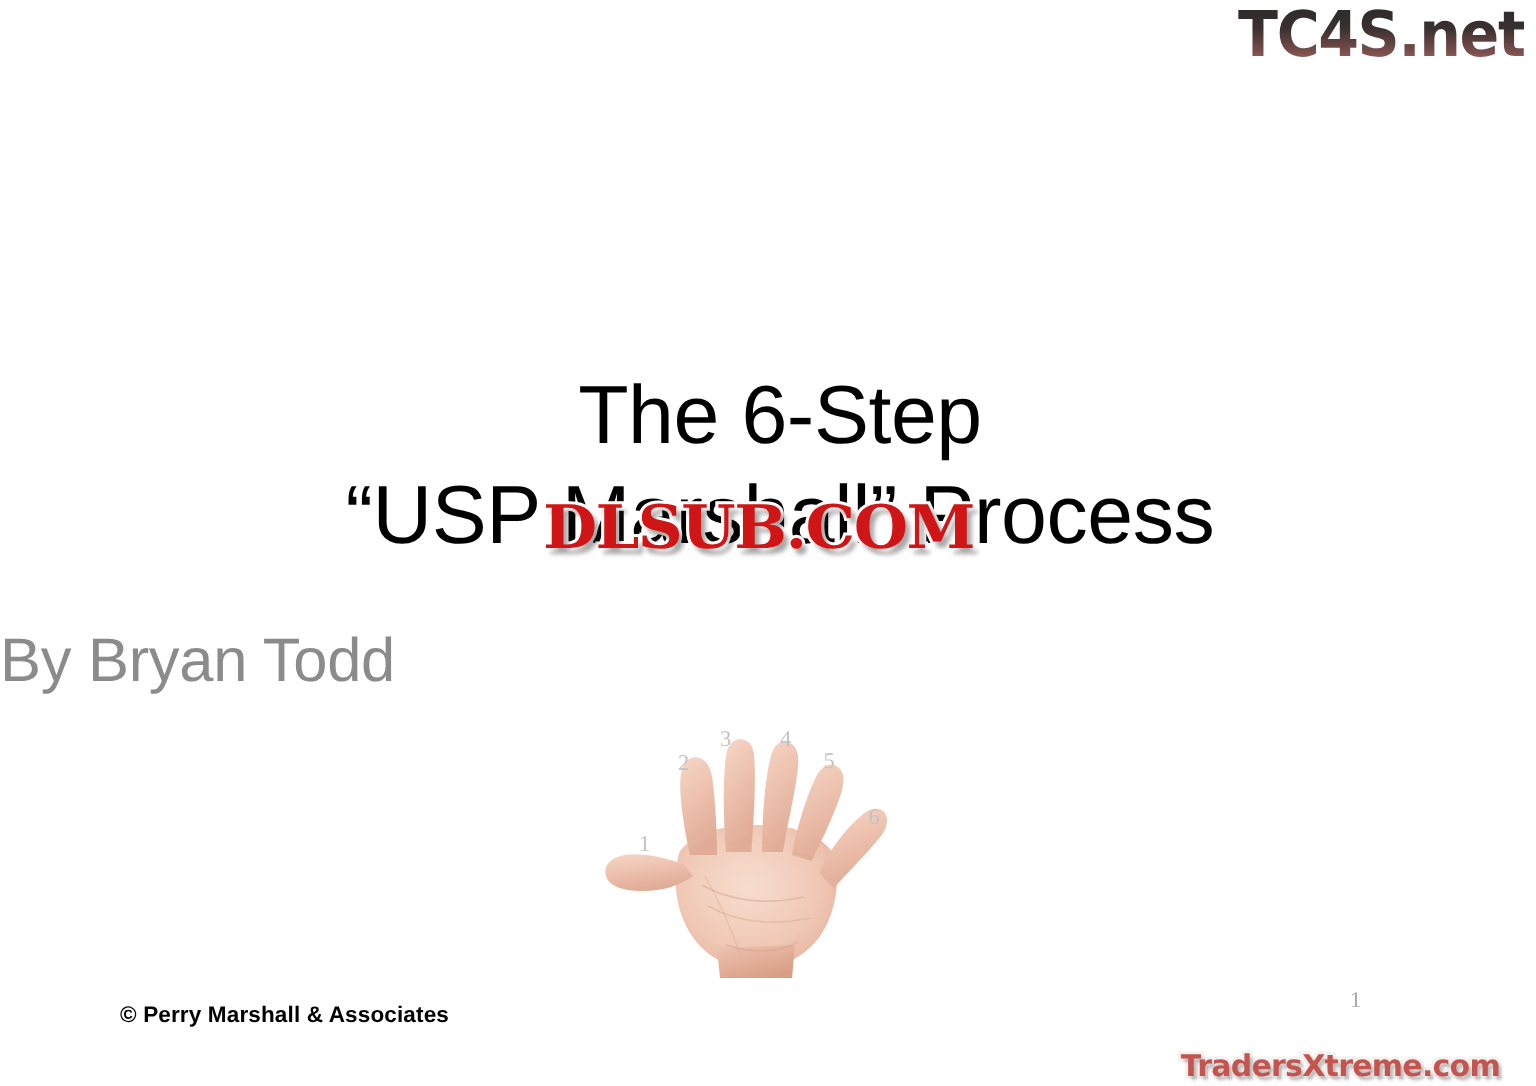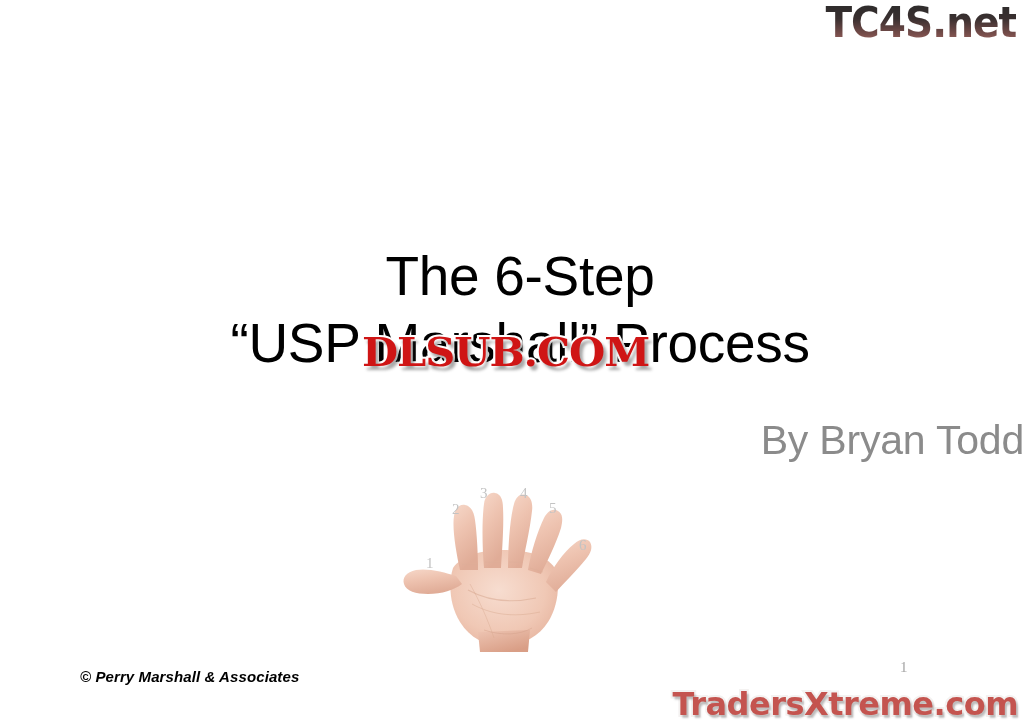--- a/index.html
+++ b/index.html
@@ -73,21 +73,21 @@
     paint-order: stroke fill;
     text-shadow: 3px 4px 3px rgba(40,40,40,0.40);
   }
 
   
   #subtitle {
     position: absolute;
     top: 416px;
     left: 0;
     width: 1024px;
-    text-align: right;
+    text-align: left;
     font-family: "Liberation Sans", sans-serif;
     font-weight: 400;
     font-size: 41px;
     line-height: 48px;
     color: #8b8b8b;
     letter-spacing: -0.2px;
     white-space: nowrap;
   }
 
   
@@ -112,37 +112,36 @@
   #copyright {
     position: absolute;
     left: 80px;
     top: 668px;
     font-family: "Liberation Sans", sans-serif;
     font-weight: 700;
     font-size: 15px;
     color: #000000;
     letter-spacing: 0.1px;
     white-space: nowrap;
-    font-style: italic;
   }
   #slide-number {
     position: absolute;
     left: 900px;
     top: 659px;
     font-family: "Liberation Serif", serif;
     font-size: 15px;
     color: #a6a6a6;
   }
   #traders-watermark {
     position: absolute;
-    right: 6px;
+    right: 24px;
     bottom: 4px;
     font-family: "DejaVu Sans", sans-serif;
     font-weight: 700;
-    font-size: 32px;
+    font-size: 20px;
     line-height: 1;
     letter-spacing: -0.5px;
     color: #c4544f;
     white-space: nowrap;
     -webkit-text-stroke: 4px #f4f2f1;
     paint-order: stroke fill;
     text-shadow: 2px 3px 2px rgba(90,85,85,0.35);
   }
 </style>
 </head>

